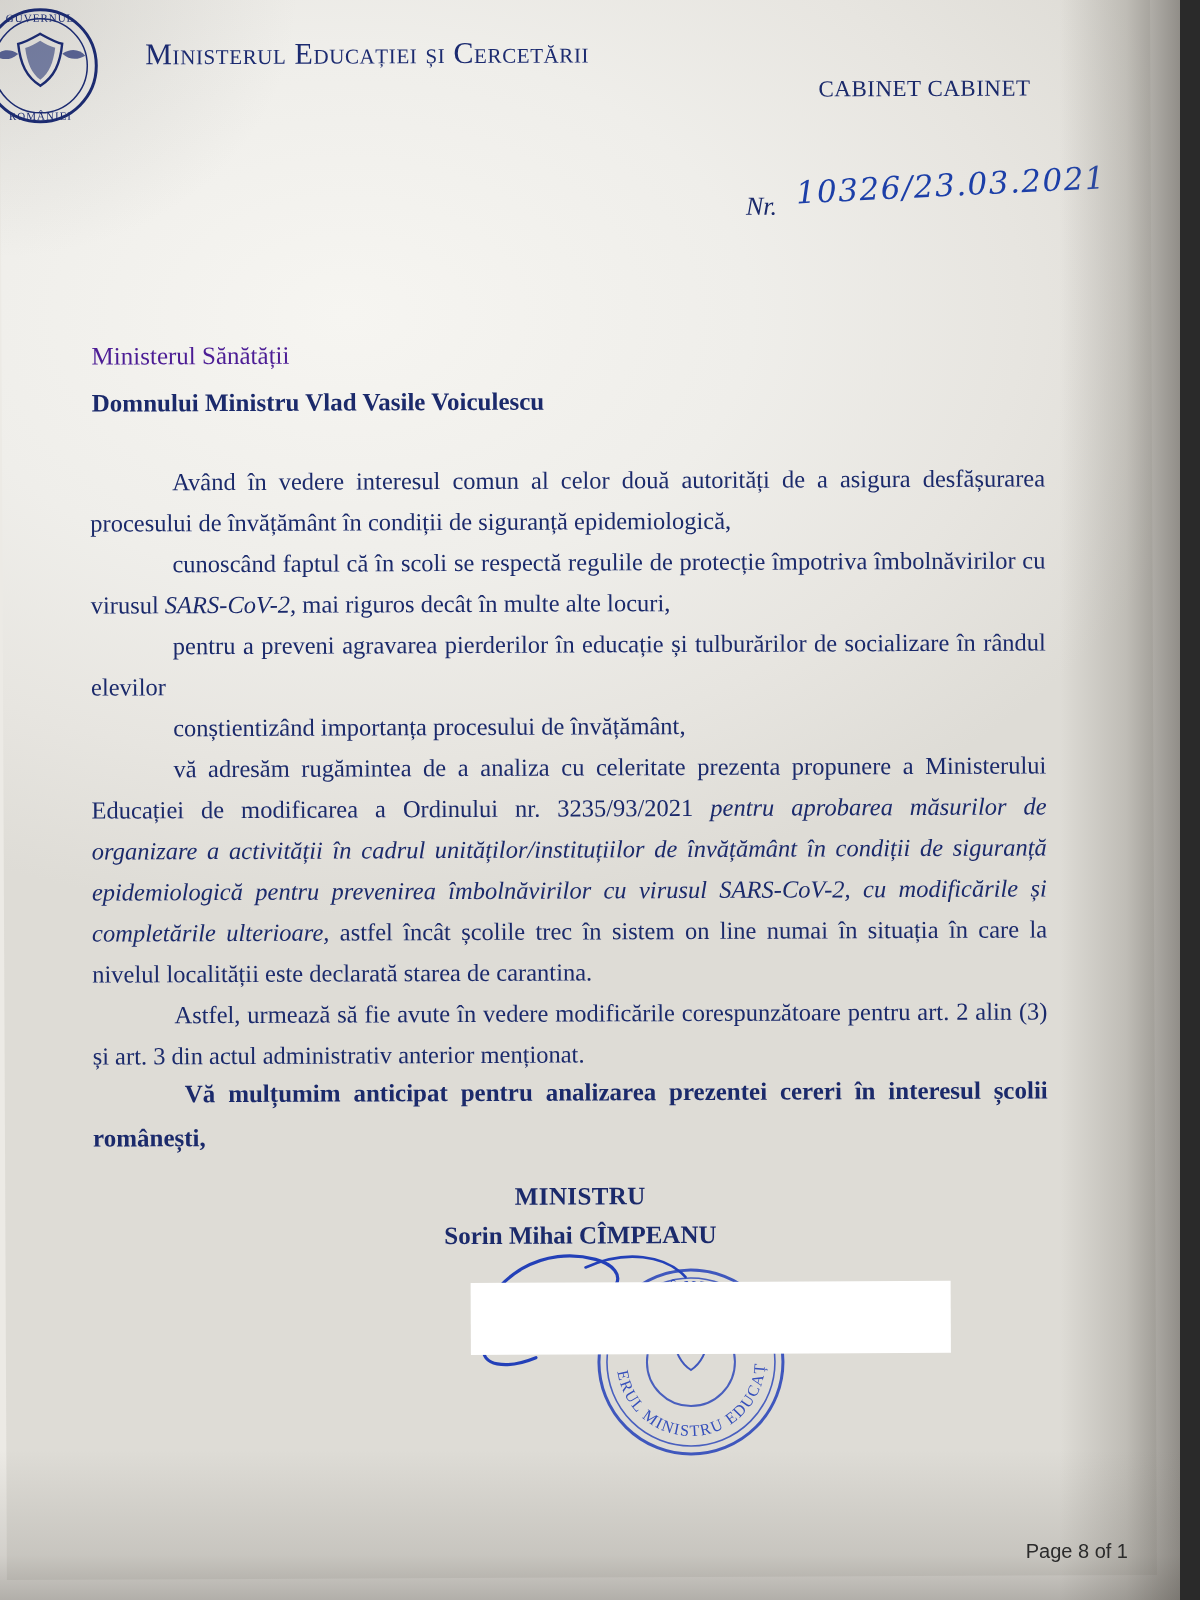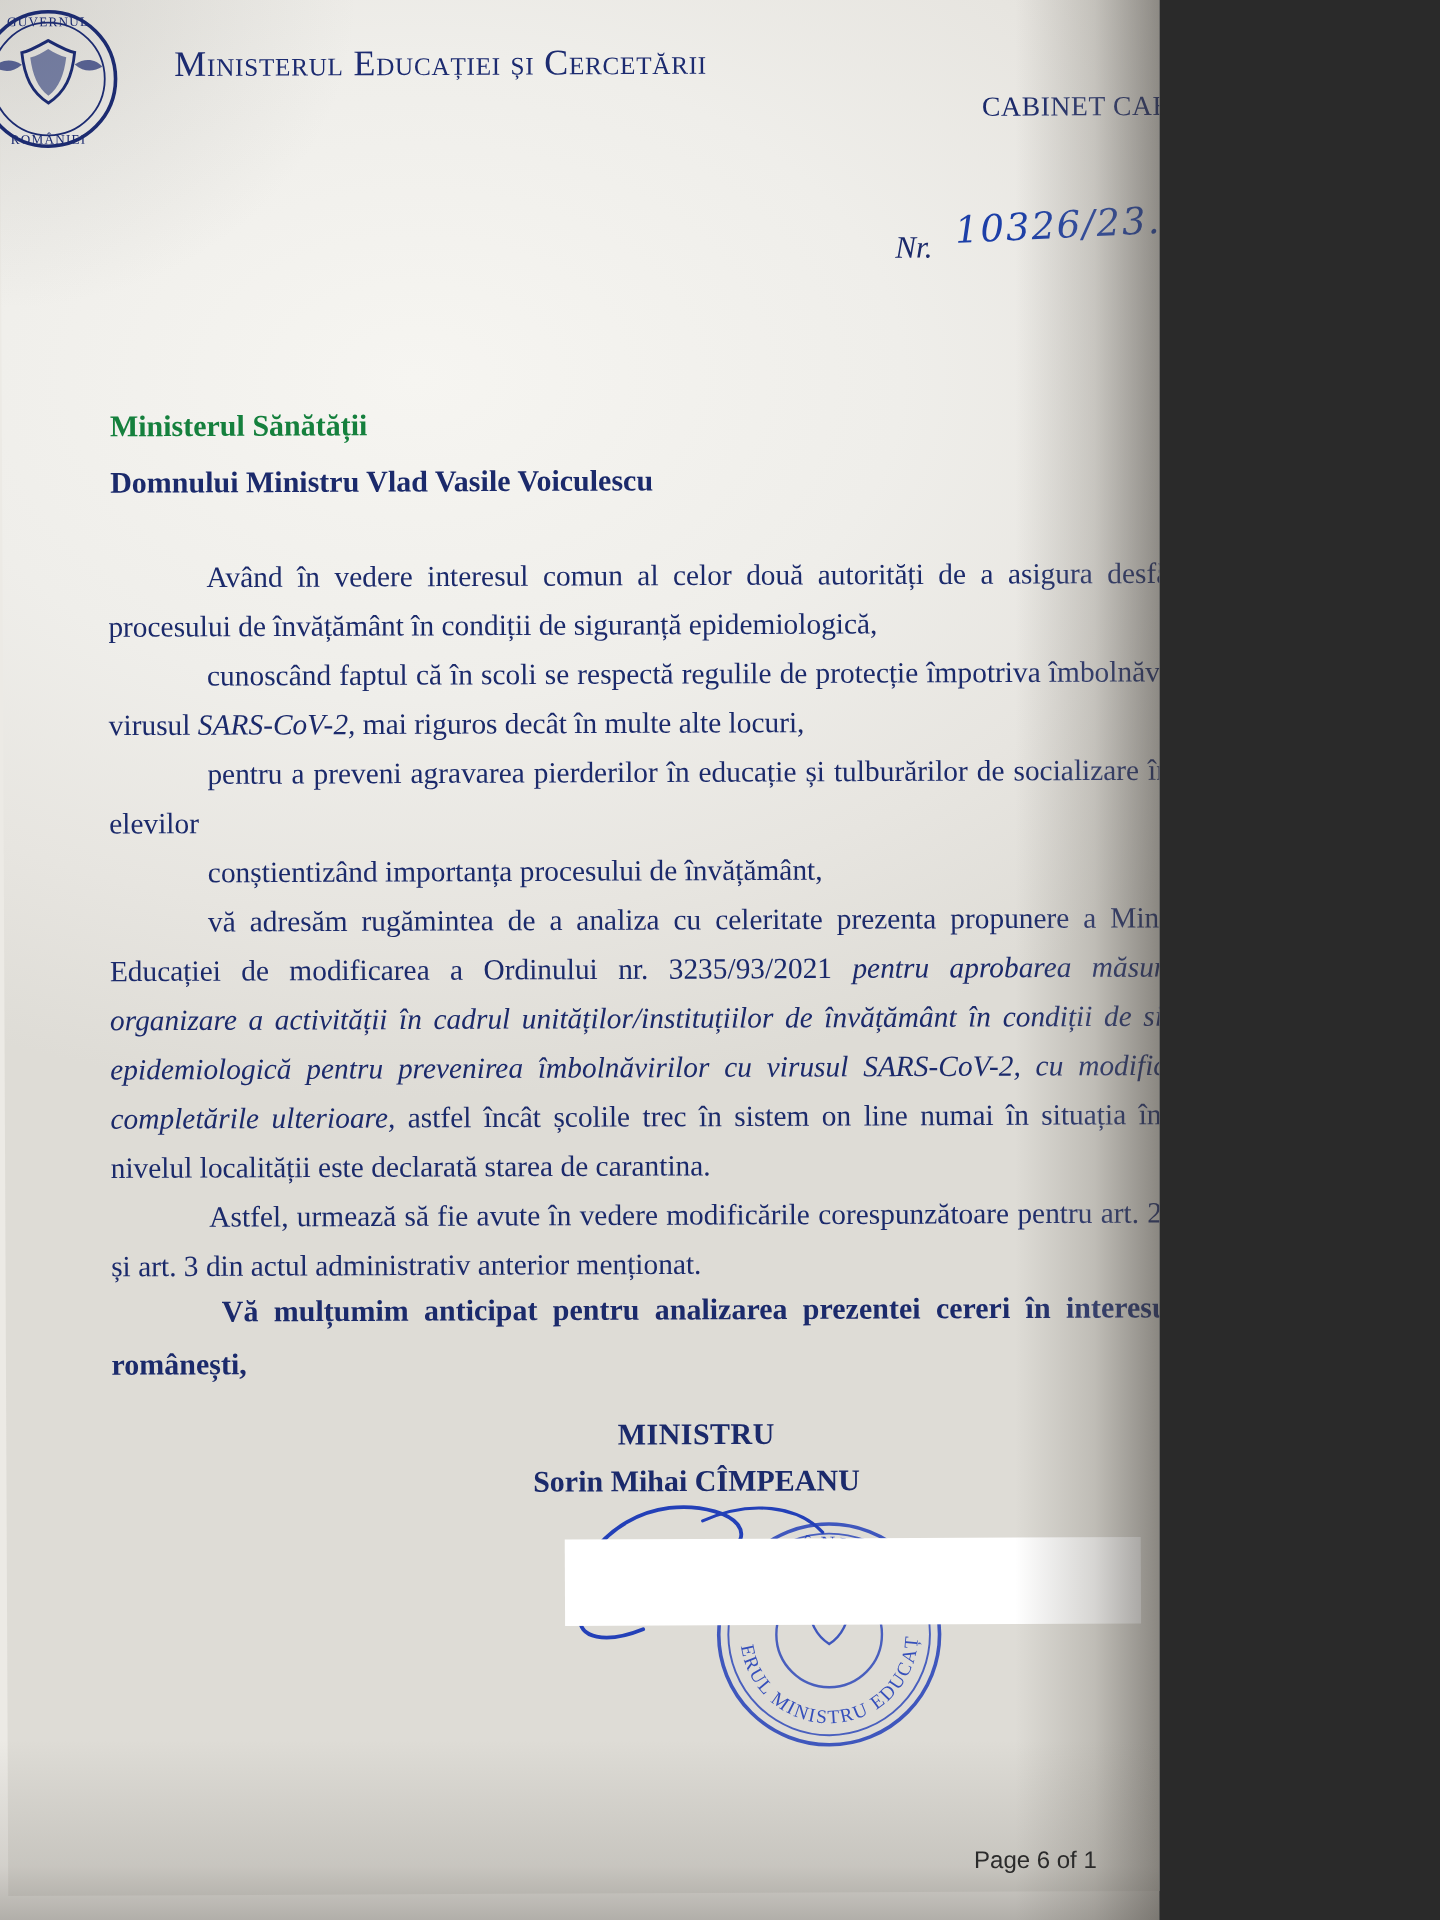--- a/index.html
+++ b/index.html
@@ -8,21 +8,21 @@
     background: #2a2a2a;
   }
   body {
     width: 1200px;
     height: 1600px;
     overflow: hidden;
     font-family: "Liberation Serif", serif;
   }
   .page {
     position: relative;
-    width: 966px;
+    width: 1180px;
     height: 1600px;
     background: #eceae5;
     overflow: hidden;
   }
   
   .paper-sheet {
     position: absolute;
     left: 0; top: 0;
     width: 1150px;
     height: 1580px;
@@ -111,22 +111,22 @@
     transform-origin: left center;
     white-space: nowrap;
   }
 
   
   .addr1 {
     position: absolute;
     left: 90px;
     top: 343px;
     font-size: 25px;
-    font-weight: bold;
-    color: #15803d;
+    font-weight: normal;
+    color: #4c1d95;
   }
   .addr2 {
     position: absolute;
     left: 90px;
     top: 390px;
     font-size: 25px;
     font-weight: bold;
     color: #1b2a6b;
   }
 
@@ -289,14 +289,14 @@
         <path d="M150 30 C190 12, 230 18, 250 40" fill="none" stroke="#2340b8" stroke-width="2.6" stroke-linecap="round"></path>
       </svg>
     </div>
 
     <div class="redaction"></div>
   </div>
 
   <div class="paper-shade-right"></div>
   <div class="paper-shade-bottom"></div>
 
-  <div class="page-footer">Page 6 of 1</div>
+  <div class="page-footer">Page 8 of 1</div>
 </div>
 
 </body></html>

